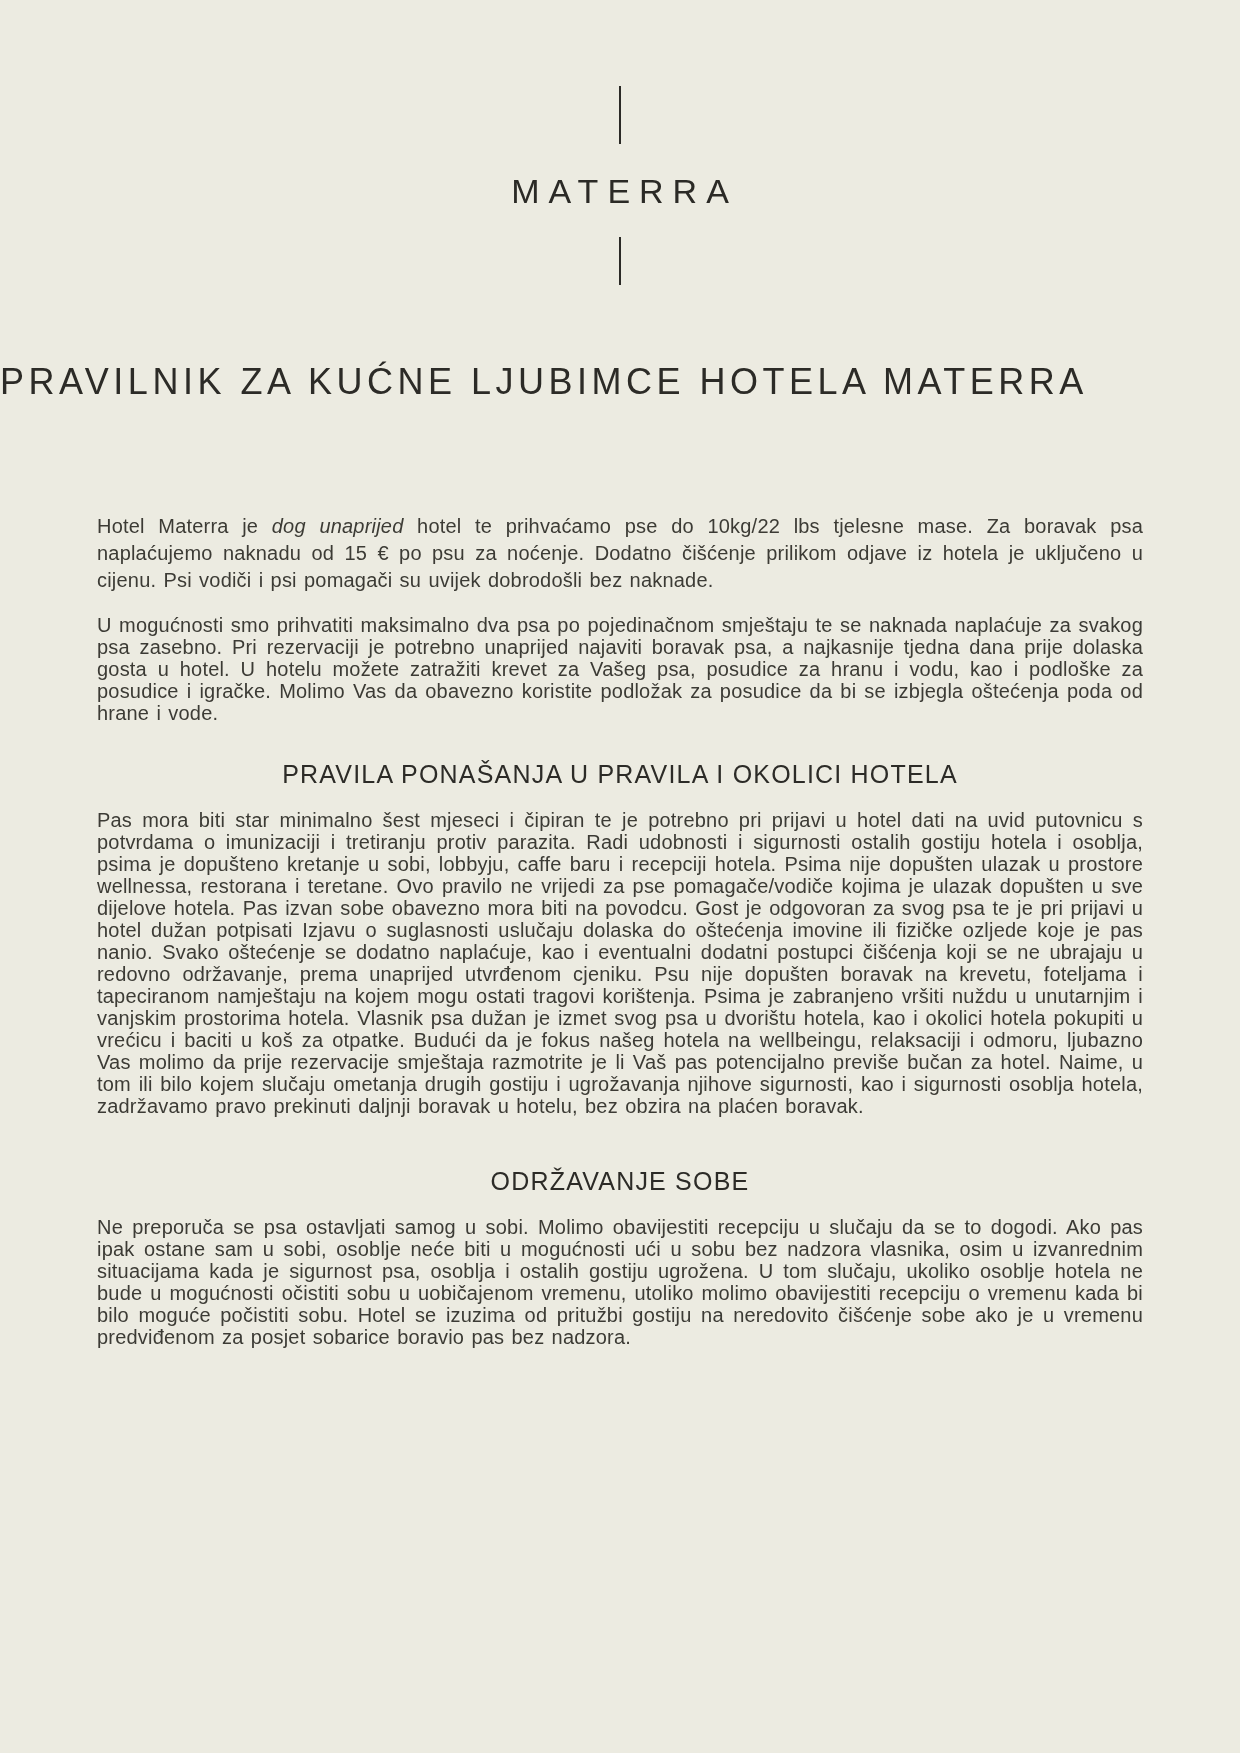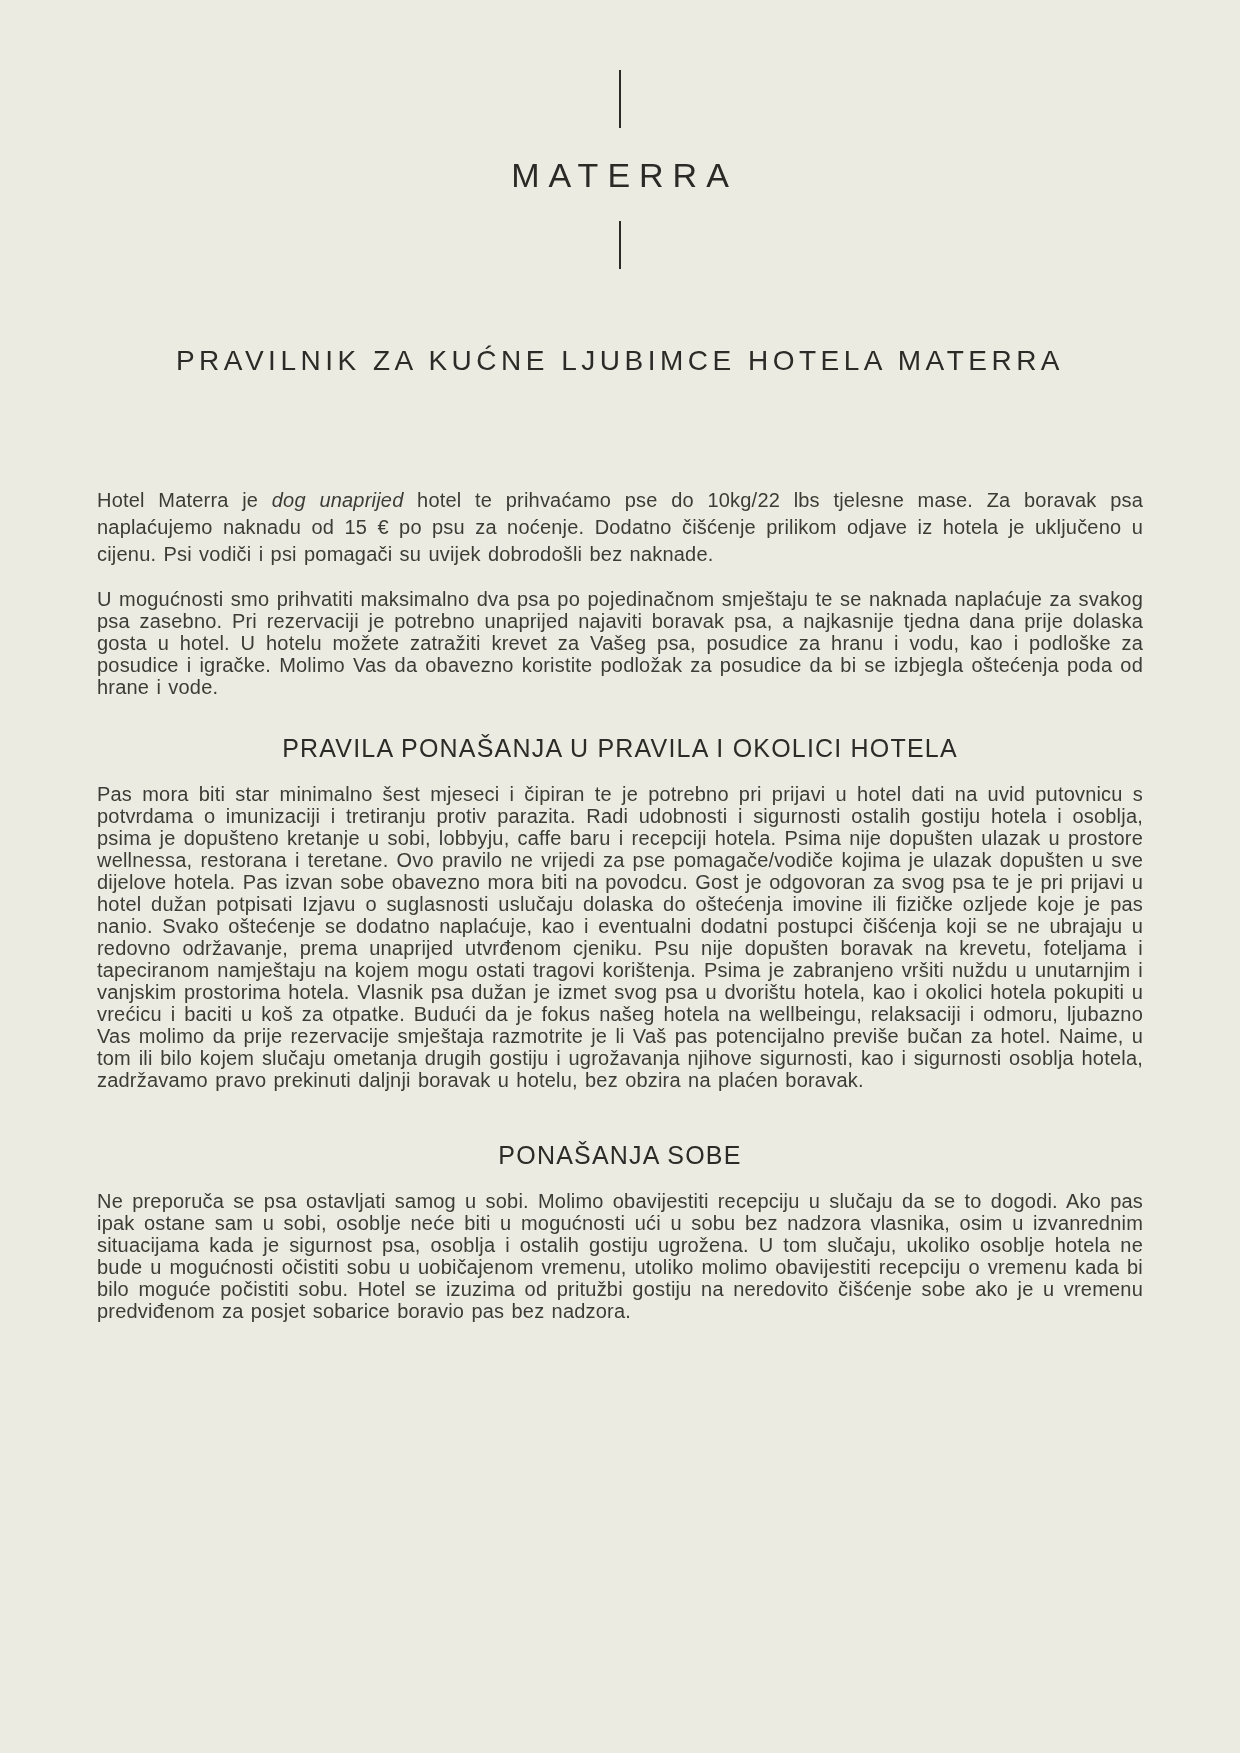--- a/index.html
+++ b/index.html
@@ -11,20 +11,21 @@
     height: 1753px;
     background: #ECEBE1;
     font-family: "Liberation Sans", "DejaVu Sans", sans-serif;
     color: #3C3B35;
     overflow: hidden;
   }
   .page {
     width: 1240px;
     height: 1229px;
     position: relative;
+    margin-top: 16px;
   }
   .logo-block {
     padding-top: 70px;
     display: flex;
     flex-direction: column;
     align-items: center;
   }
   .logo-rule {
     width: 2px;
     background: #2B2A26;
@@ -34,22 +35,22 @@
   .logo-wordmark {
     margin-top: 28px;
     font-size: 34px;
     font-weight: 400;
     letter-spacing: 9px;
     text-indent: 9px;
     color: #2B2A26;
   }
   .doc-title {
     margin-top: 76px;
-    text-align: center;
-    font-size: 28px;
+    text-align: left;
+    font-size: 36px;
     font-weight: 500;
     letter-spacing: 4.5px;
     color: #2C2B27;
   }
   .content {
     width: 1046px;
     margin: 0 auto;
   }
   .intro-paragraph {
     margin-top: 110px;
@@ -103,19 +104,19 @@
     <div class="section">
       <p class="section-body">U mogućnosti smo prihvatiti maksimalno dva psa po pojedinačnom smještaju te se naknada naplaćuje za svakog psa zasebno. Pri rezervaciji je potrebno unaprijed najaviti boravak psa, a najkasnije tjedna dana prije dolaska gosta u hotel. U hotelu možete zatražiti krevet za Vašeg psa, posudice za hranu i vodu, kao i podloške za posudice i igračke. Molimo Vas da obavezno koristite podložak za posudice da bi se izbjegla oštećenja poda od hrane i vode.</p>
     </div>
 
     <div class="section">
       <h2 class="section-heading">PRAVILA PONAŠANJA U PRAVILA I OKOLICI HOTELA</h2>
       <p class="section-body">Pas mora biti star minimalno šest mjeseci i čipiran te je potrebno pri prijavi u hotel dati na uvid putovnicu s potvrdama o imunizaciji i tretiranju protiv parazita. Radi udobnosti i sigurnosti ostalih gostiju hotela i osoblja, psima je dopušteno kretanje u sobi, lobbyju, caffe baru i recepciji hotela. Psima nije dopušten ulazak u prostore wellnessa, restorana i teretane. Ovo pravilo ne vrijedi za pse pomagače/vodiče kojima je ulazak dopušten u sve dijelove hotela. Pas izvan sobe obavezno mora biti na povodcu. Gost je odgovoran za svog psa te je pri prijavi u hotel dužan potpisati Izjavu o suglasnosti uslučaju dolaska do oštećenja imovine ili fizičke ozljede koje je pas nanio. Svako oštećenje se dodatno naplaćuje, kao i eventualni dodatni postupci čišćenja koji se ne ubrajaju u redovno održavanje, prema unaprijed utvrđenom cjeniku. Psu nije dopušten boravak na krevetu, foteljama i tapeciranom namještaju na kojem mogu ostati tragovi korištenja. Psima je zabranjeno vršiti nuždu u unutarnjim i vanjskim prostorima hotela. Vlasnik psa dužan je izmet svog psa u dvorištu hotela, kao i okolici hotela pokupiti u vrećicu i baciti u koš za otpatke. Budući da je fokus našeg hotela na wellbeingu, relaksaciji i odmoru, ljubazno Vas molimo da prije rezervacije smještaja razmotrite je li Vaš pas potencijalno previše bučan za hotel. Naime, u tom ili bilo kojem slučaju ometanja drugih gostiju i ugrožavanja njihove sigurnosti, kao i sigurnosti osoblja hotela, zadržavamo pravo prekinuti daljnji boravak u hotelu, bez obzira na plaćen boravak.</p>
     </div>
 
     <div class="section">
-      <h2 class="section-heading">PONAŠANJA SOBE</h2>
+      <h2 class="section-heading">ODRŽAVANJE SOBE</h2>
       <p class="section-body">Ne preporuča se psa ostavljati samog u sobi. Molimo obavijestiti recepciju u slučaju da se to dogodi. Ako pas ipak ostane sam u sobi, osoblje neće biti u mogućnosti ući u sobu bez nadzora vlasnika, osim u izvanrednim situacijama kada je sigurnost psa, osoblja i ostalih gostiju ugrožena. U tom slučaju, ukoliko osoblje hotela ne bude u mogućnosti očistiti sobu u uobičajenom vremenu, utoliko molimo obavijestiti recepciju o vremenu kada bi bilo moguće počistiti sobu. Hotel se izuzima od pritužbi gostiju na neredovito čišćenje sobe ako je u vremenu predviđenom za posjet sobarice boravio pas bez nadzora.</p>
     </div>
 
   </div>
 
 </div>
 
 </body></html>

